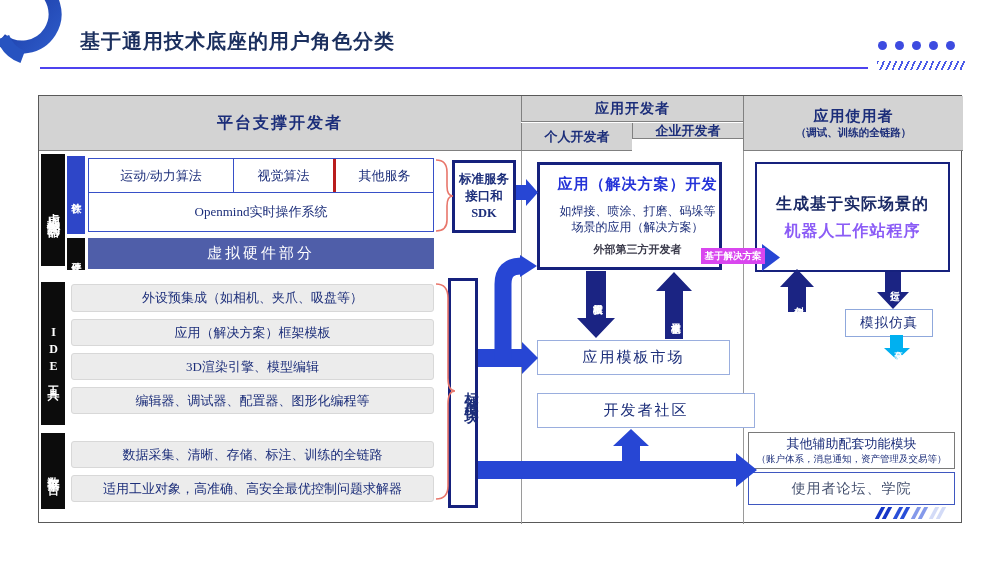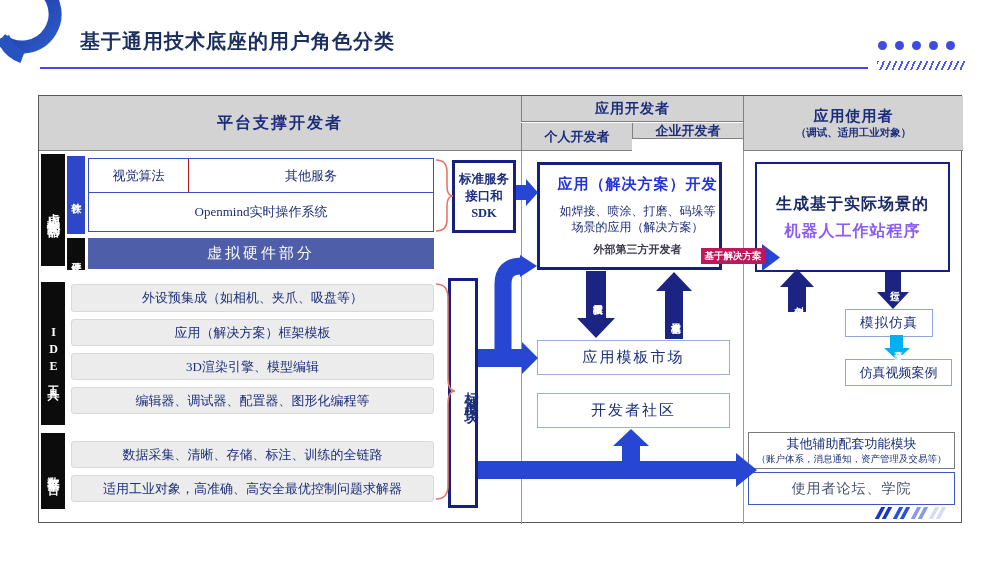--- a/index.html
+++ b/index.html
@@ -49,32 +49,33 @@
        background:repeating-linear-gradient(115deg,#4a5ae8 0 1.8px,transparent 1.8px 5.6px);"></div>
 
   <div class="abs" style="left:38px;top:95px;width:924px;height:428px;border:1.5px solid #595959;background:#fff;">
 
     <div class="abs hdr cc" style="left:0;top:0;width:482px;height:55px;border-bottom:1px solid #808080;font-size:16px;letter-spacing:2px;">平台支撑开发者</div>
     <div class="abs hdr cc" style="left:482px;top:0;width:222px;height:26px;border-bottom:1px solid #808080;border-left:1px solid #808080;font-size:14px;letter-spacing:1px;">应用开发者</div>
     <div class="abs hdr cc" style="left:482px;top:27px;width:111px;height:28px;border-bottom:1px solid #808080;border-left:1px solid #808080;font-size:13px;">个人开发者</div>
     <div class="abs hdr cc" style="left:593px;top:27px;width:111px;height:16px;border-bottom:1px solid #808080;border-left:1px solid #808080;font-size:13px;">企业开发者</div>
     <div class="abs hdr col" style="left:704px;top:0;width:220px;height:55px;border-bottom:1px solid #808080;border-left:1px solid #808080;">
       <div style="font-size:15px;letter-spacing:1px;">应用使用者</div>
-      <div style="font-size:10.5px;">（调试、适用工业对象）</div>
+      <div style="font-size:10.5px;">（调试、训练的全链路）</div>
     </div>
 
     <div class="abs" style="left:482px;top:55px;width:1px;height:373px;background:#9a9a9a;"></div>
     <div class="abs" style="left:704px;top:55px;width:1px;height:373px;background:#9a9a9a;"></div>
 
     <div class="abs blackbar cc vtext" style="left:2px;top:58px;width:24px;height:112px;font-size:13px;letter-spacing:3px;">虚拟控制器</div>
     <div class="abs cc vtext" style="left:28px;top:60px;width:18px;height:78px;background:#2e46c8;color:#fff;font-size:10px;font-weight:bold;">软件</div>
     <div class="abs cc vtext blackbar" style="left:28px;top:142px;width:18px;height:32px;font-size:10px;">硬件</div>
 
     <div class="abs" style="left:49px;top:62px;width:346px;height:35px;border:1px solid #3750c8;display:flex;">
-      <div class="cc" style="width:99px;border-right:1px solid #b91c1c;font-size:13px;">视觉算法</div>
+      <div class="cc" style="width:144px;border-right:1px solid #3750c8;font-size:13px;">运动/动力算法</div>
+      <div class="cc" style="width:99px;border-right:3px solid #b91c1c;font-size:13px;">视觉算法</div>
       <div class="cc" style="flex:1;font-size:13px;">其他服务</div>
     </div>
     <div class="abs cc" style="left:49px;top:96px;width:346px;height:40px;border:1px solid #3750c8;font-size:13px;">Openmind实时操作系统</div>
     <div class="abs cc" style="left:49px;top:142px;width:346px;height:31px;background:#4f5ea9;color:#fff;font-size:15px;letter-spacing:3px;">虚拟硬件部分</div>
 
     <div class="abs blackbar cc vtext" style="left:2px;top:186px;width:24px;height:143px;font-size:12px;letter-spacing:3px;">IDE工具</div>
     <div class="abs grayrow cc" style="left:32px;top:188px;width:363px;height:28px;">外设预集成（如相机、夹爪、吸盘等）</div>
     <div class="abs grayrow cc" style="left:32px;top:223px;width:363px;height:27px;">应用（解决方案）框架模板</div>
     <div class="abs grayrow cc" style="left:32px;top:257px;width:363px;height:27px;">3D渲染引擎、模型编辑</div>
     <div class="abs grayrow cc" style="left:32px;top:291px;width:363px;height:27px;">编辑器、调试器、配置器、图形化编程等</div>
@@ -87,28 +88,27 @@
   <div class="abs bluebox cc" style="left:452px;top:160px;width:64px;height:73px;font-size:12.5px;font-weight:bold;padding:3px;line-height:1.35;">标准服务接口和SDK</div>
   <div class="abs bluebox cc vtext" style="left:448px;top:278px;width:30px;height:230px;font-size:14px;font-weight:bold;letter-spacing:6px;">标准模块</div>
 
   <div class="abs bluebox col" style="left:537px;top:162px;width:185px;height:108px;justify-content:flex-start;padding-top:10px;">
     <div style="font-size:15px;font-weight:bold;color:#2433d8;letter-spacing:1px;">应用（解决方案）开发</div>
     <div style="font-size:12px;margin-top:9px;line-height:1.35;">如焊接、喷涂、打磨、码垛等</div>
     <div style="font-size:12px;line-height:1.35;">场景的应用（解决方案）</div>
     <div style="font-size:11px;font-weight:bold;color:#3a3a4a;margin-top:7px;">外部第三方开发者</div>
   </div>
   <div class="abs lightbox cc" style="left:537px;top:340px;width:193px;height:35px;letter-spacing:2px;">应用模板市场</div>
-  <div class="abs lightbox cc" style="left:537px;top:393px;width:193px;height:35px;letter-spacing:2px;">开发者社区</div>
+  <div class="abs lightbox cc" style="left:537px;top:393px;width:218px;height:35px;letter-spacing:2px;">开发者社区</div>
 
   <div class="abs col" style="left:755px;top:162px;width:195px;height:110px;border:2.5px solid #16217d;background:#fff;">
     <div style="font-size:16px;font-weight:bold;color:#1b2a66;letter-spacing:1px;line-height:1.7;">生成基于实际场景的</div>
     <div style="font-size:16px;font-weight:bold;color:#8b5cf6;letter-spacing:1px;line-height:1.7;">机器人工作站程序</div>
   </div>
   <div class="abs cc" style="left:845px;top:309px;width:88px;height:28px;border:1.5px solid #8fa8dc;background:#fff;font-size:13.5px;letter-spacing:1px;">模拟仿真</div>
-  <div class="abs cc" style="left:845px;top:359px;width:107px;height:27px;border:1.5px solid #98a0e0;background:#fff;font-size:13px;">仿真视频案例</div>
   <div class="abs col" style="left:748px;top:432px;width:207px;height:37px;border:1.5px solid #7a7a7a;background:#fff;">
     <div style="font-size:13px;">其他辅助配套功能模块</div>
     <div style="font-size:9.5px;text-align:center;">（账户体系，消息通知，资产管理及交易等）</div>
   </div>
   <div class="abs cc" style="left:748px;top:472px;width:207px;height:33px;border:1.5px solid #3f57c0;background:#fff;font-size:14px;color:#44506e;letter-spacing:1px;">使用者论坛、学院</div>
 
   <div class="abs" style="left:878px;top:507px;width:80px;height:12px;display:flex;gap:7px;">
     <div style="display:flex;gap:3px;transform:skewX(-28deg);">
         <i style="width:4px;background:#1636c8;"></i>
         <i style="width:4px;background:#1636c8;"></i>
@@ -146,15 +146,15 @@
     <polygon points="885,272 901,272 901,292 909,292 893,309 877,292 885,292" fill="#1b2483"></polygon>
 
     <polygon points="890,335 903,335 903,348 910,348 897,360 884,348 890,348" fill="#00b0f0"></polygon>
   </svg>
 
   <div class="abs vlabel" style="left:590px;top:274px;width:13px;height:46px;">贡献模板</div>
   <div class="abs vlabel" style="left:668px;top:293px;width:13px;height:46px;">基于模板</div>
   <div class="abs vlabel" style="left:791px;top:287px;width:13px;height:24px;">创建</div>
   <div class="abs vlabel" style="left:887px;top:273px;width:13px;height:20px;">运行</div>
   <div class="abs vlabel" style="left:891px;top:334px;width:12px;height:20px;font-size:8.5px;">分享</div>
-  <div class="abs cc" style="left:701px;top:248px;width:64px;height:16px;background:#be185d;color:#fff;font-size:9.5px;font-weight:bold;">基于解决方案</div>
+  <div class="abs cc" style="left:701px;top:248px;width:64px;height:16px;background:#d946ef;color:#fff;font-size:9.5px;font-weight:bold;">基于解决方案</div>
 
 </div>
 
 </body></html>

